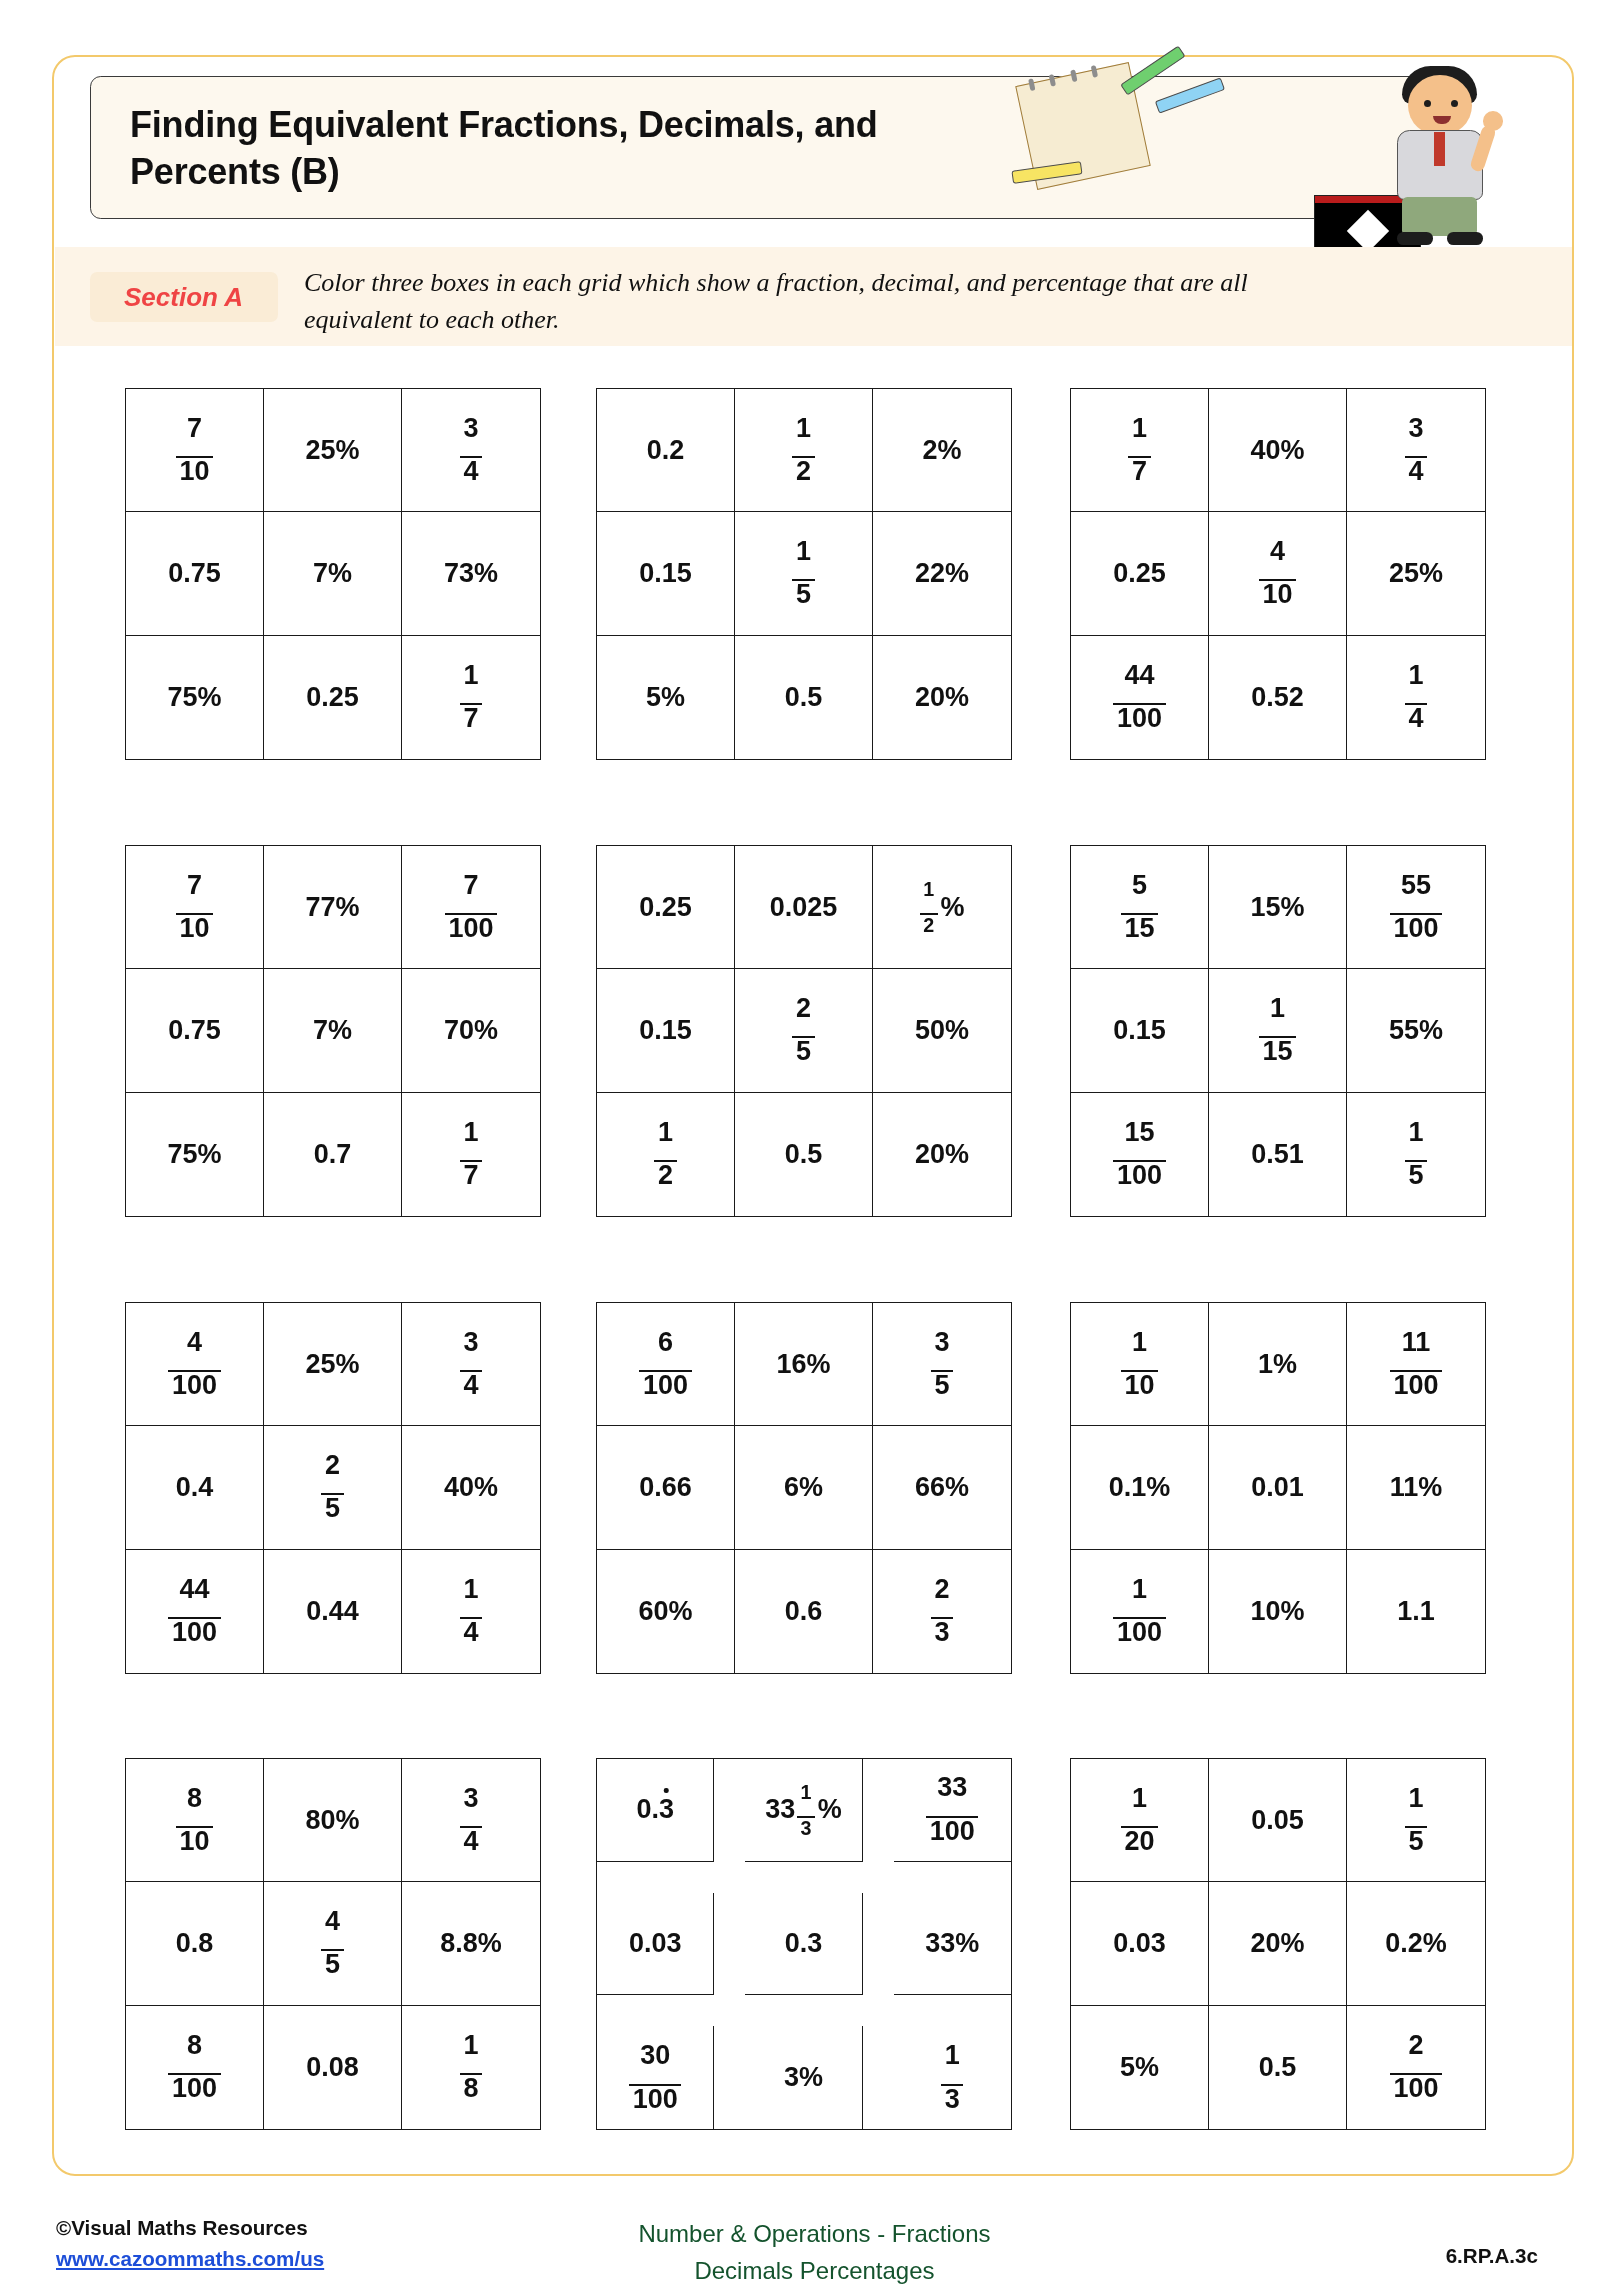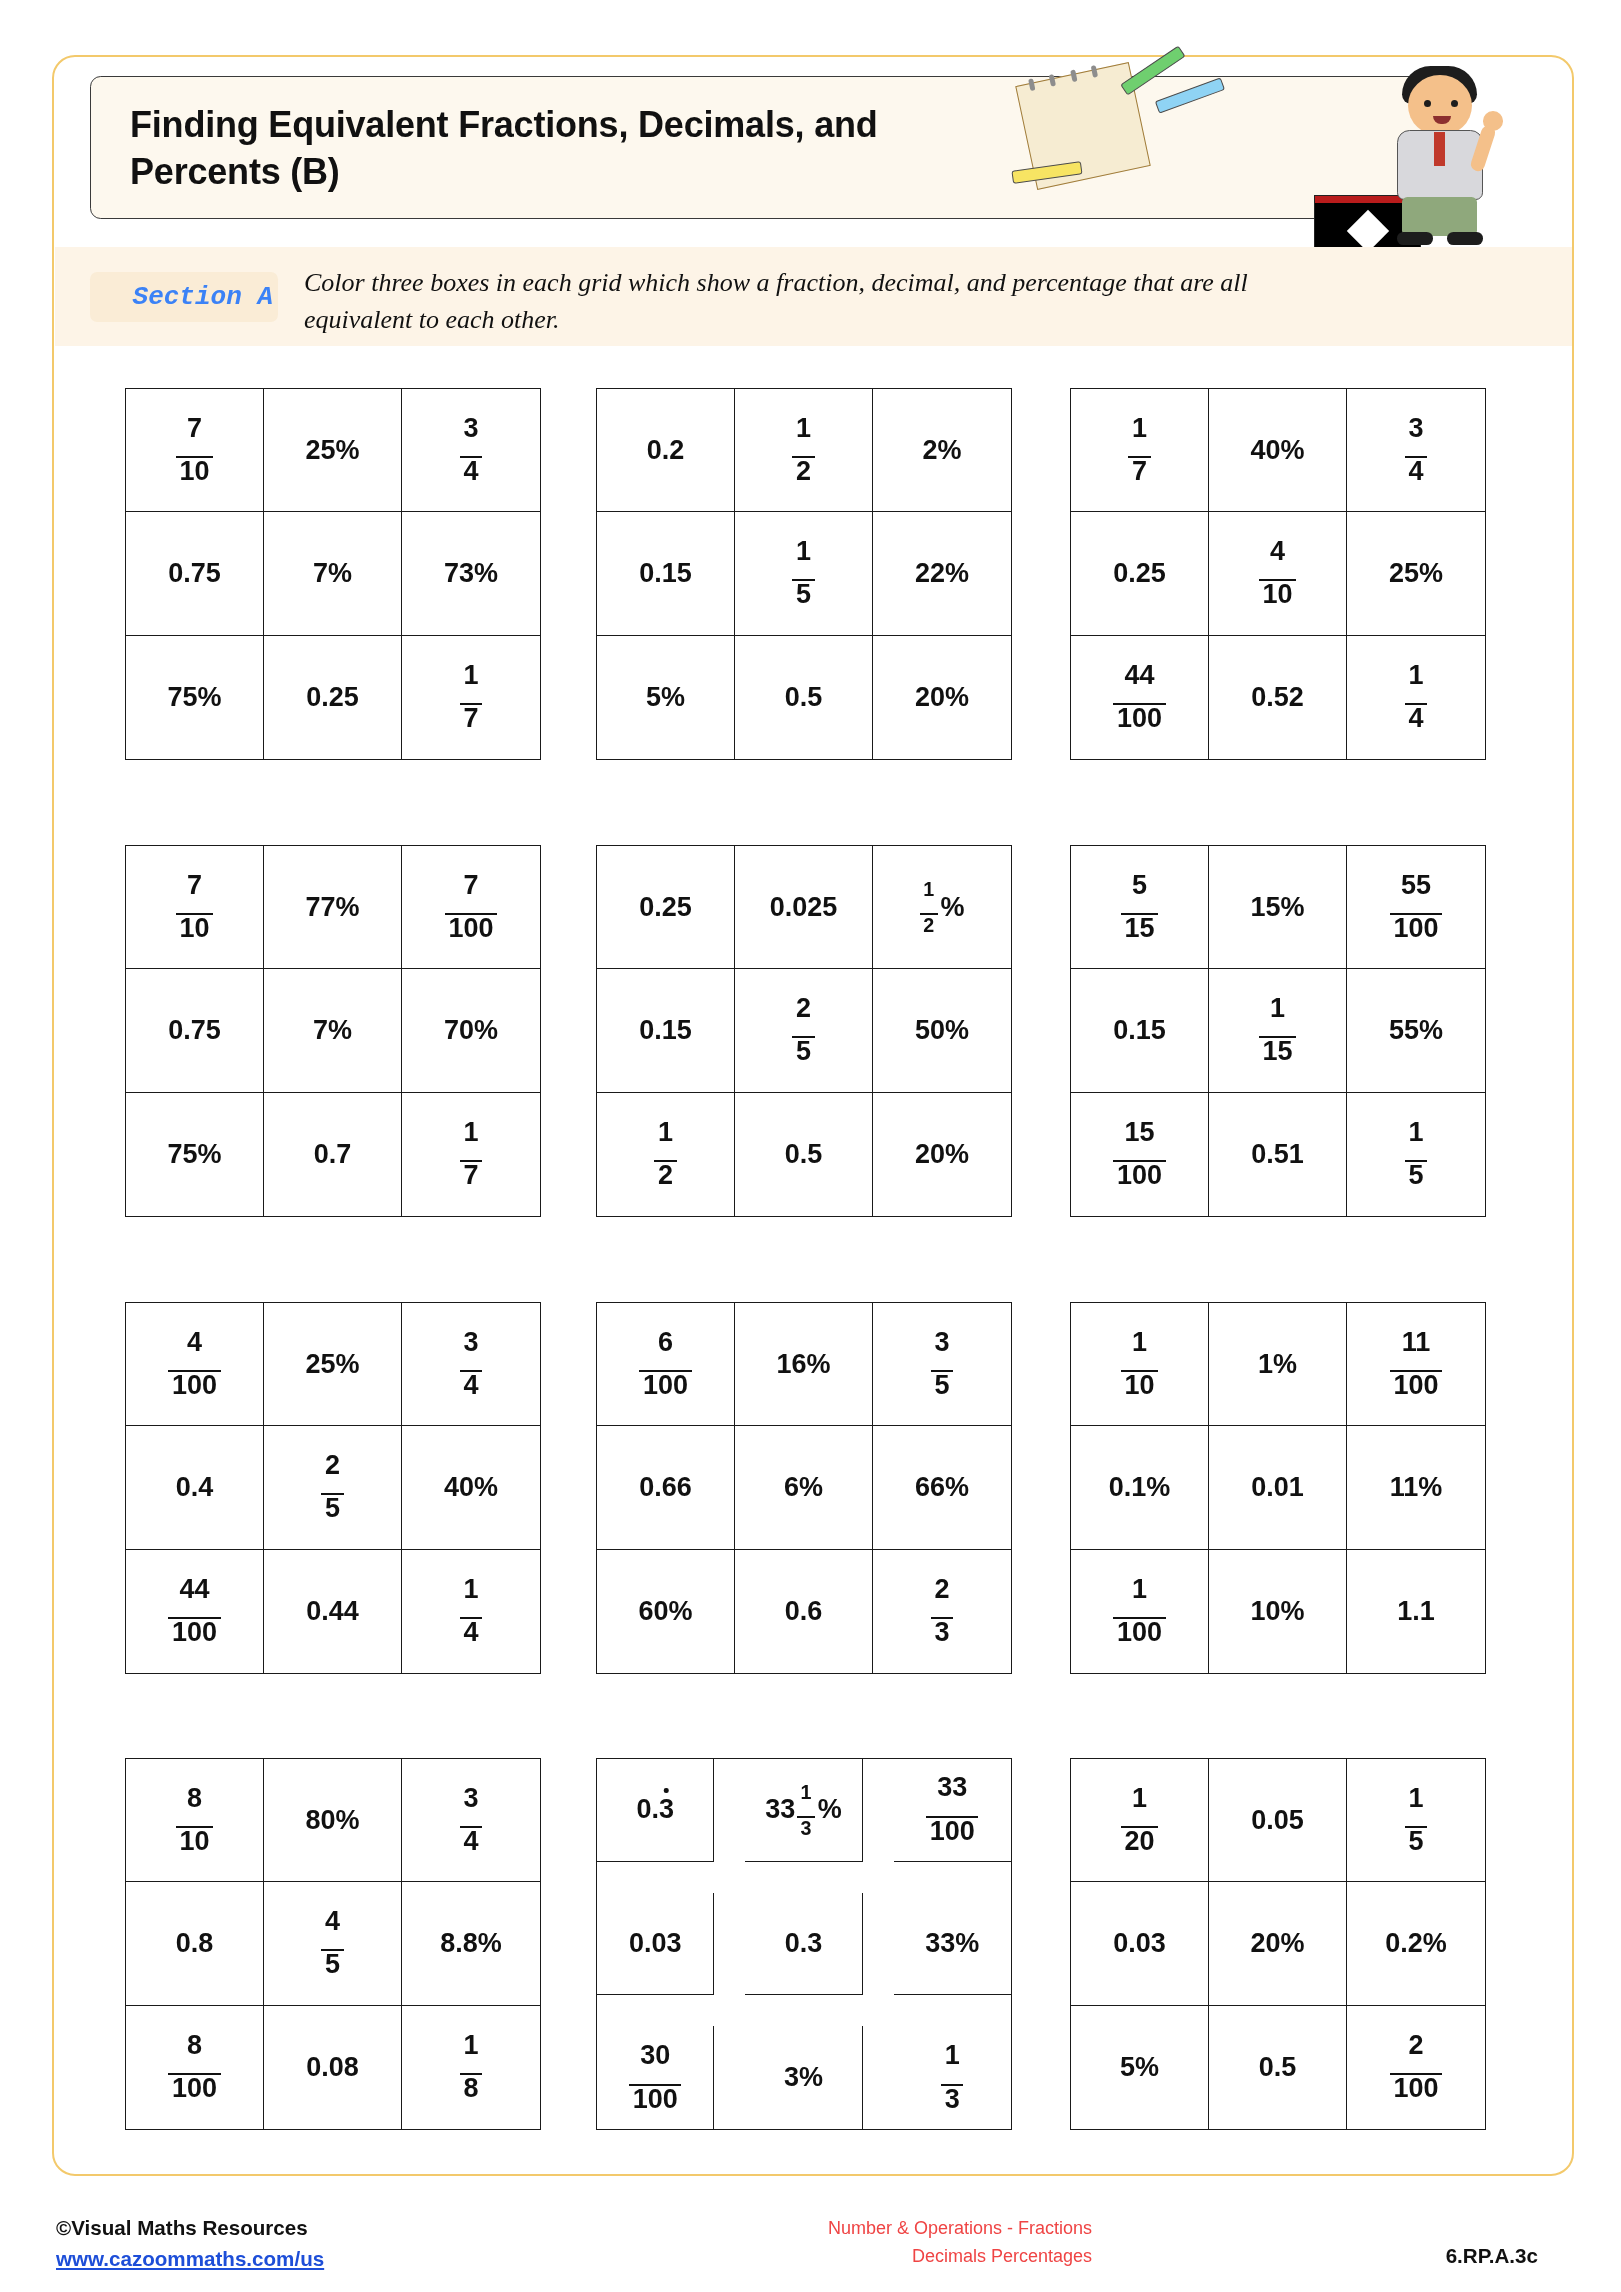--- a/index.html
+++ b/index.html
@@ -162,26 +162,26 @@
     width: 188px;
     height: 50px;
     background: #faecd6;
     border-radius: 7.2px;
   }
   .section-label {
     position: absolute;
     left: 94px;
     top: 270px;
     width: 179px;
-    text-align: right;
-    font-family: Liberation Mono, monospace;
+    text-align: center;
+    font-family: Liberation Sans, sans-serif;
     font-weight: bold;
     font-style: italic;
     font-size: 26px;
-    color: #3b82f6;
+    color: #ef4444;
   }
   .instructions {
     position: absolute;
     left: 304px;
     top: 253px;
     width: 1057px;
     font-family: "Liberation Serif", serif;
     font-style: italic;
     font-size: 26px;
     line-height: 1.42;
@@ -254,23 +254,23 @@
   .footer-link {
     color: #1d4ed8;
     text-decoration: underline;
     font-weight: bold;
   }
   .footer-center {
     position: absolute;
     left: 537px;
     top: 2203px;
     width: 555px;
-    text-align: right;
-    font-size: 18px;
-    color: #ef4444;
+    text-align: center;
+    font-size: 24px;
+    color: #14532d;
     line-height: 1.55;
   }
   .footer-right {
     position: absolute;
     right: 56px;
     top: 2232px;
     font-size: 20.6px;
     font-weight: bold;
     color: #111;
   }

